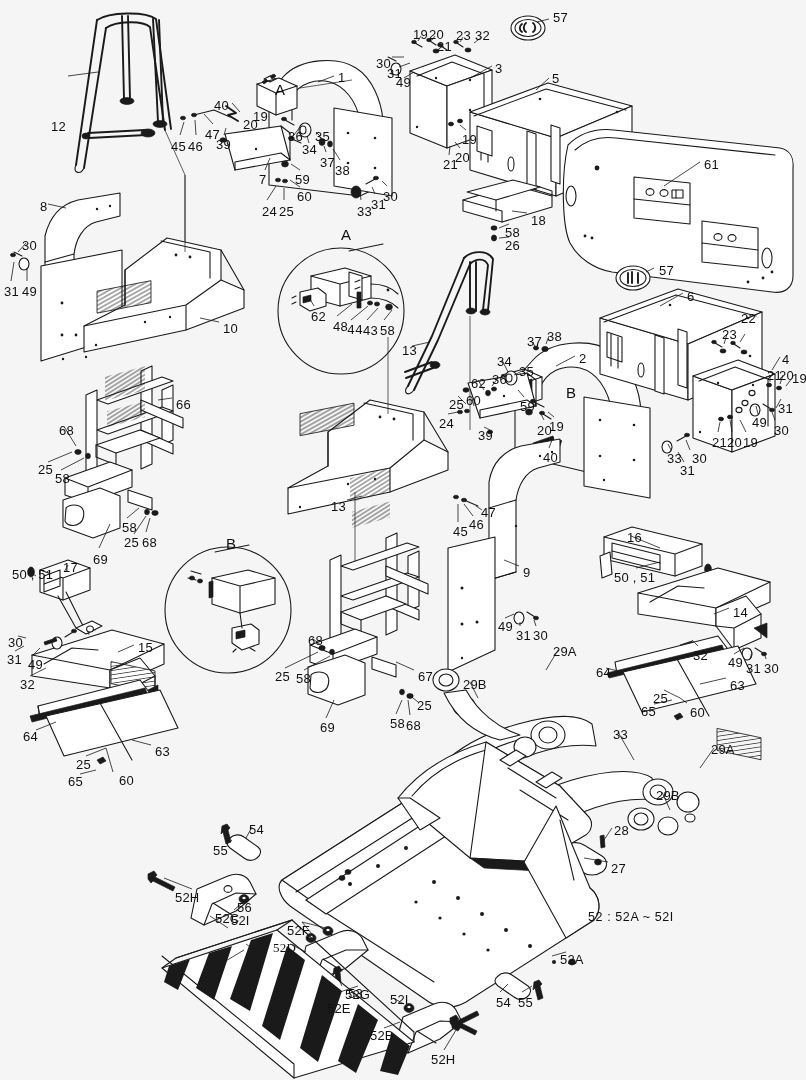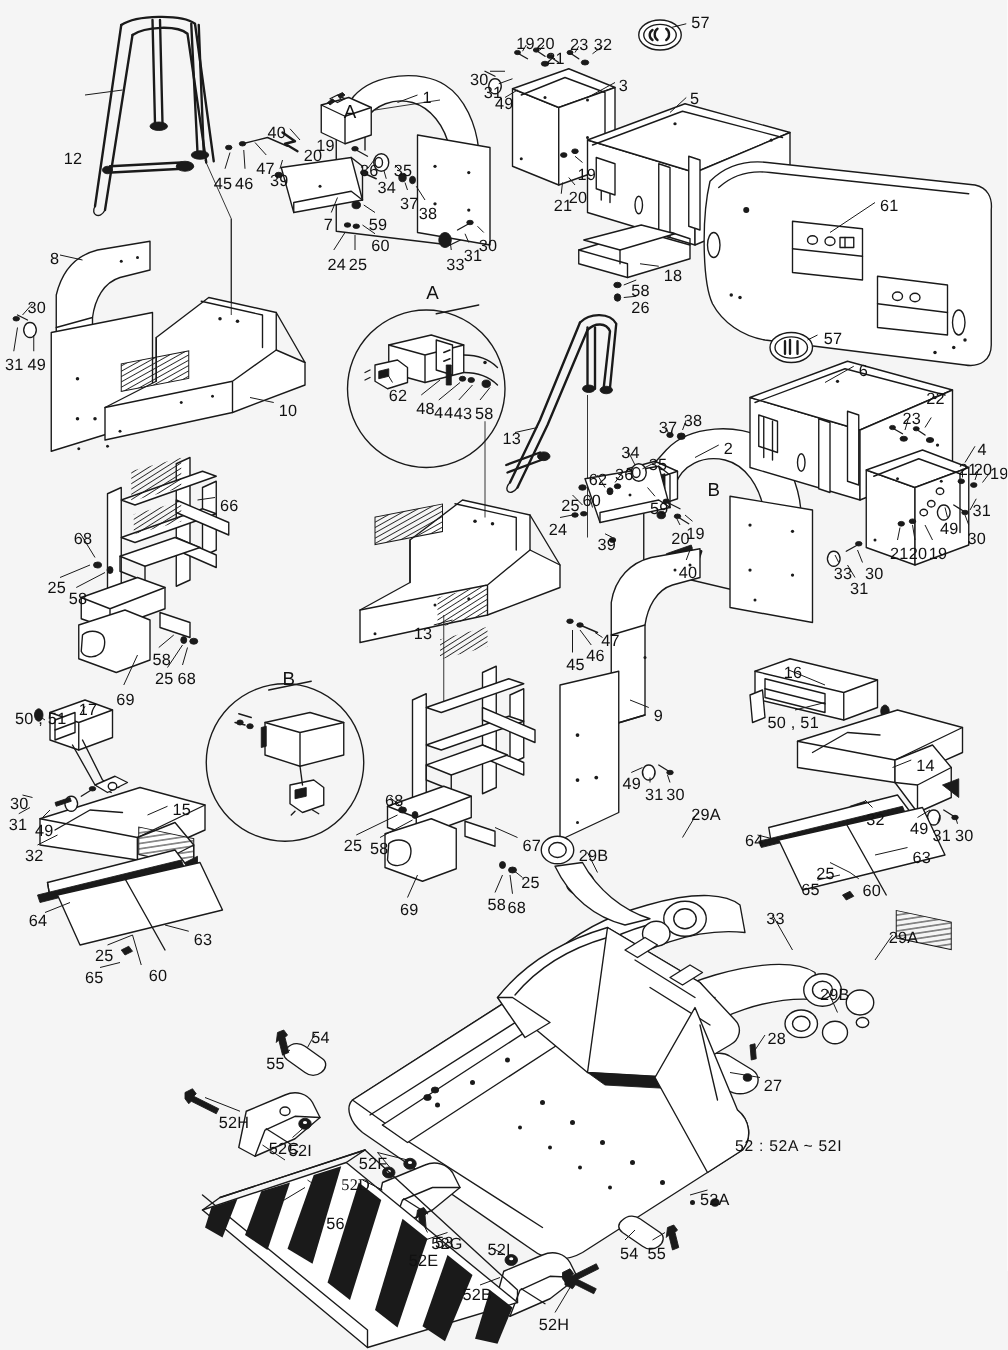--- a/index.html
+++ b/index.html
@@ -948,21 +948,21 @@
       <div class="lbl" style="left: 656px; top: 789px;">29B</div>
       <div class="lbl" style="left: 614px; top: 824px;">28</div>
       <div class="lbl" style="left: 611px; top: 862px;">27</div>
       <div class="lbl" style="left: 249px; top: 823px;">54</div>
       <div class="lbl" style="left: 213px; top: 844px;">55</div>
       <div class="lbl" style="left: 175px; top: 891px;">52H</div>
       <div class="lbl" style="left: 231px; top: 914px;">52I</div>
       <div class="lbl" style="left: 215px; top: 912px;">52C</div>
       <div class="lbl" style="left: 287px; top: 924px;">52F</div>
       <div class="lbl" style="left: 273px; top: 941px; font-family: Liberation Serif, serif;">52D</div>
-      <div class="lbl" style="left: 237px; top: 972px; margin-left: 24px;">56</div>
+      <div class="lbl" style="left: 237px; top: 901px;">56</div>
       <div class="lbl" style="left: 345px; top: 988px;">52G</div>
       <div class="lbl" style="left: 327px; top: 1002px;">52E</div>
       <div class="lbl" style="left: 348px; top: 987px;">53</div>
       <div class="lbl" style="left: 390px; top: 993px;">52I</div>
       <div class="lbl" style="left: 370px; top: 1029px;">52B</div>
       <div class="lbl" style="left: 431px; top: 1053px;">52H</div>
       <div class="lbl" style="left: 496px; top: 996px;">54</div>
       <div class="lbl" style="left: 518px; top: 996px;">55</div>
       <div class="lbl" style="left: 560px; top: 953px;">52A</div>
     </div>

